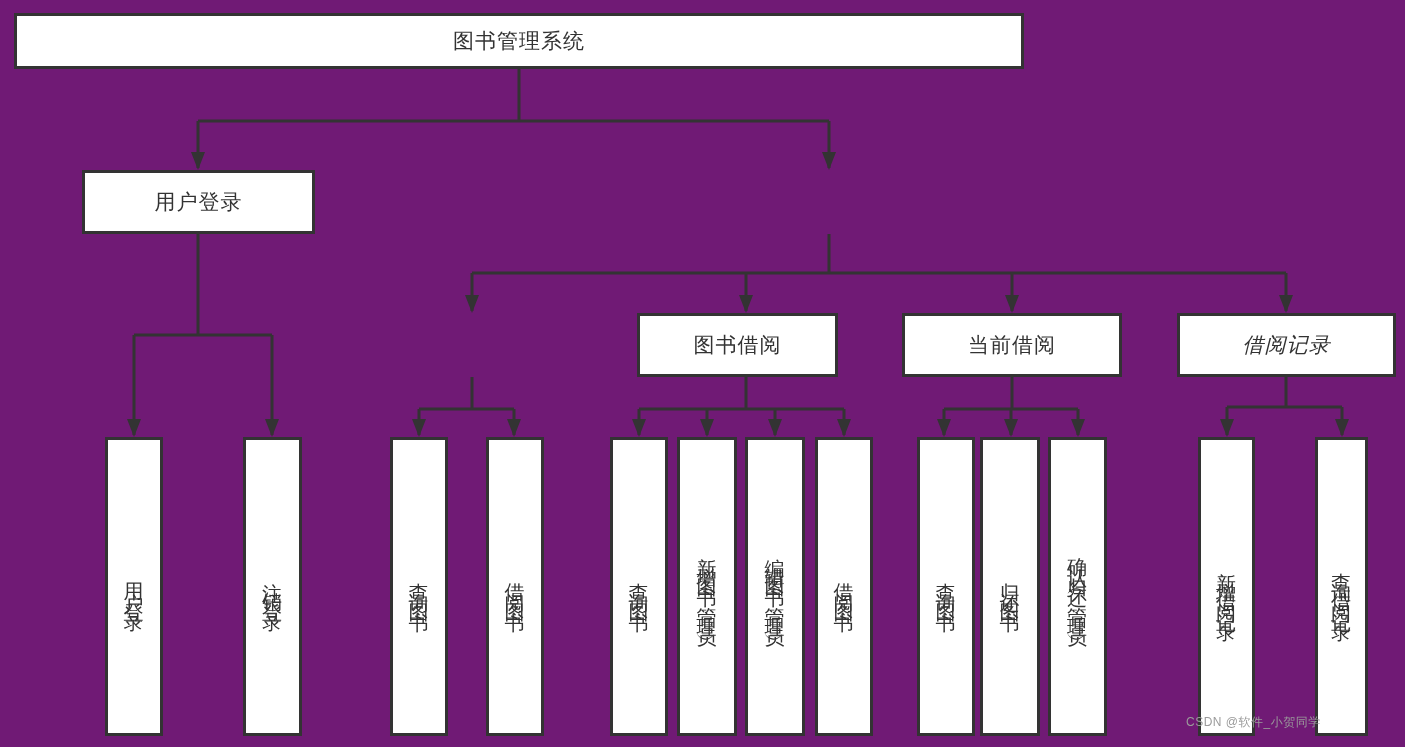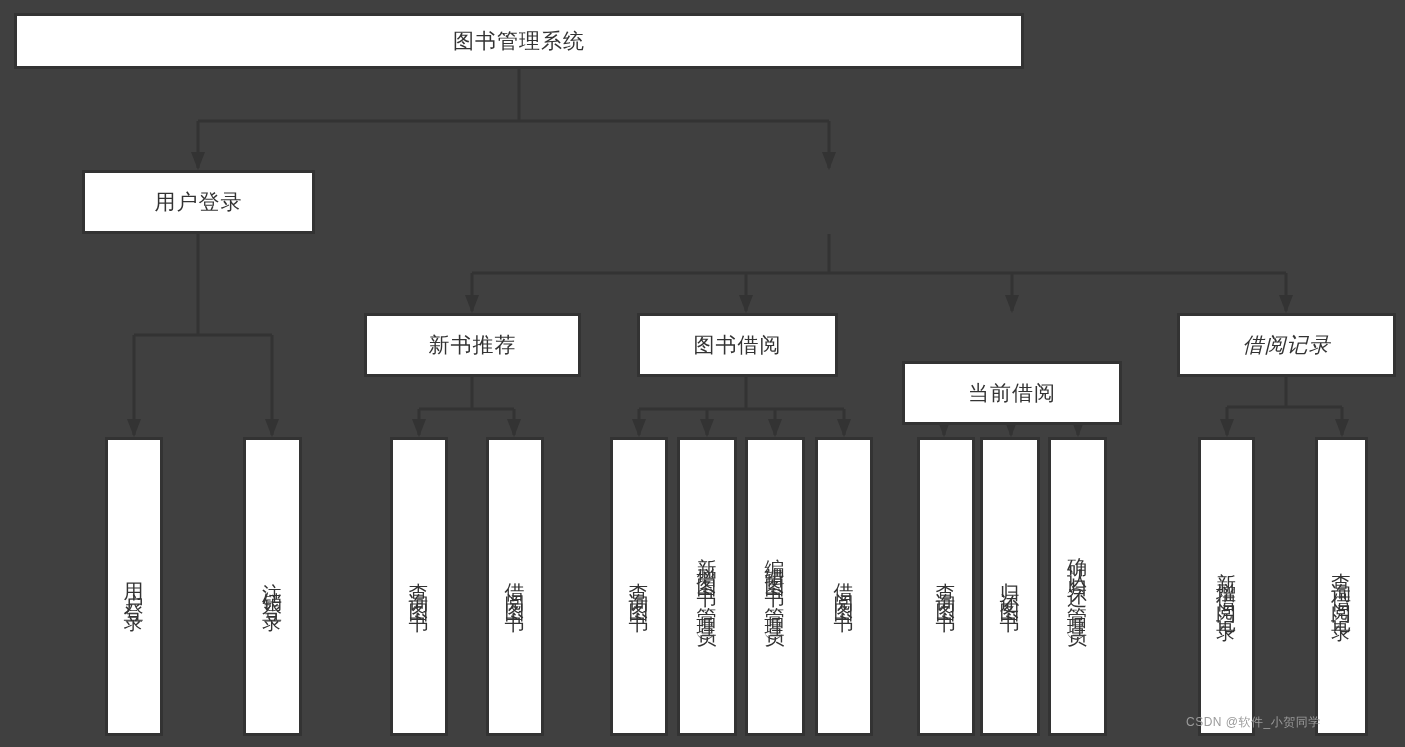--- a/index.html
+++ b/index.html
@@ -5,21 +5,21 @@
   html, body {
     margin: 0;
     padding: 0;
     background: #ffffff;
     font-family: "Liberation Sans", "DejaVu Sans", sans-serif;
   }
   .stage {
     position: relative;
     width: 1405px;
     height: 747px;
-    background: #404040;
+    background: #701a75;
     overflow: hidden;
   }
   .connectors {
     position: absolute;
     left: 0;
     top: 0;
     z-index: 1;
   }
   .box {
     position: absolute;
@@ -89,23 +89,22 @@
                M937,419 L951,419 L944,437 Z M1004,419 L1018,419 L1011,437 Z
                M1071,419 L1085,419 L1078,437 Z
                M1220,419 L1234,419 L1227,437 Z M1335,419 L1349,419 L1342,437 Z"></path>
     </g>
   </svg>
 
   <div class="box hbox" style="left:14px; top:13px; width:1010px; height:56px;">图书管理系统</div>
 
   <div class="box hbox" style="left:82px; top:170px; width:233px; height:64px;">用户登录</div>
 
-  <div class="box hbox" style="left:364px; top:313px; width:217px; height:64px;">新书推荐</div>
   <div class="box hbox" style="left:637px; top:313px; width:201px; height:64px;">图书借阅</div>
-  <div class="box hbox" style="left:902px; top:313px; width:220px; height:64px;margin-top:48px;">当前借阅</div>
+  <div class="box hbox" style="left:902px; top:313px; width:220px; height:64px;">当前借阅</div>
   <div class="box hbox" style="left:1177px; top:313px; width:219px; height:64px;font-style:italic;">借阅记录</div>
 
   <div class="box vbox" style="left:105px; top:437px; width:58px; height:299px;">用户登录</div>
   <div class="box vbox" style="left:243px; top:437px; width:59px; height:299px;">注销登录</div>
 
   <div class="box vbox" style="left:390px; top:437px; width:58px; height:299px;">查询图书</div>
   <div class="box vbox" style="left:486px; top:437px; width:58px; height:299px;">借阅图书</div>
 
   <div class="box vbox" style="left:610px; top:437px; width:58px; height:299px;">查询图书</div>
   <div class="box vbox" style="left:677px; top:437px; width:60px; height:299px;">新增图书（管理员）</div>

